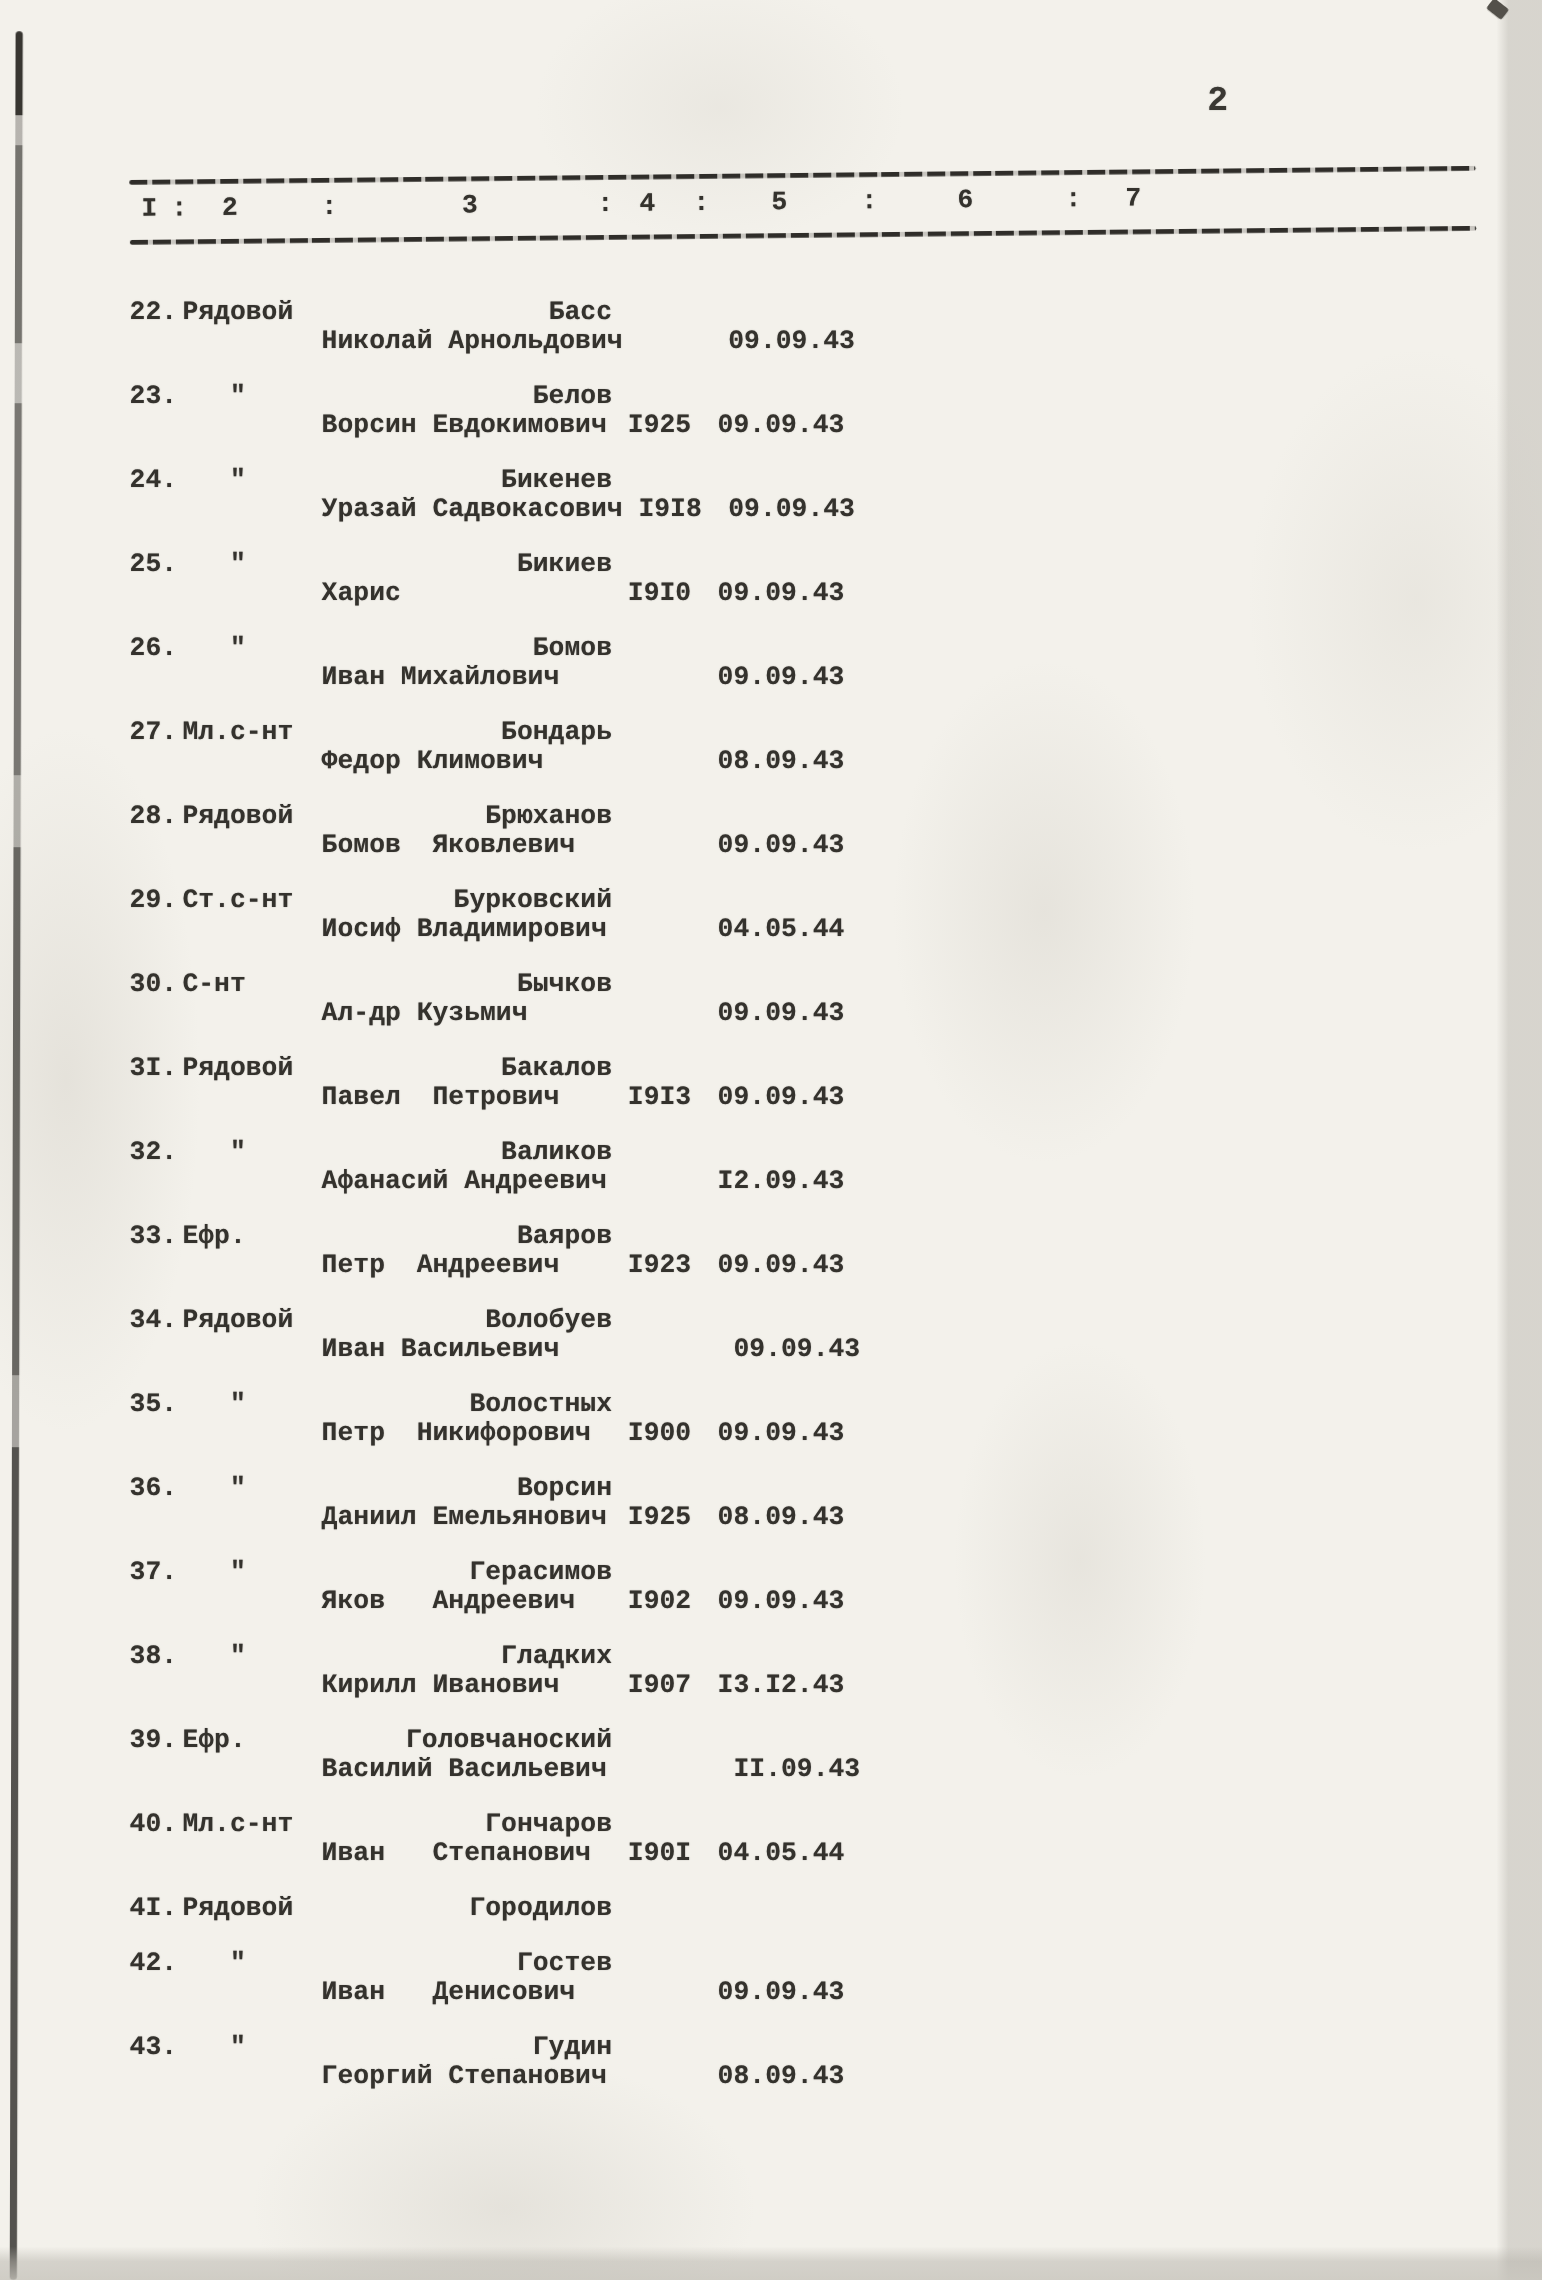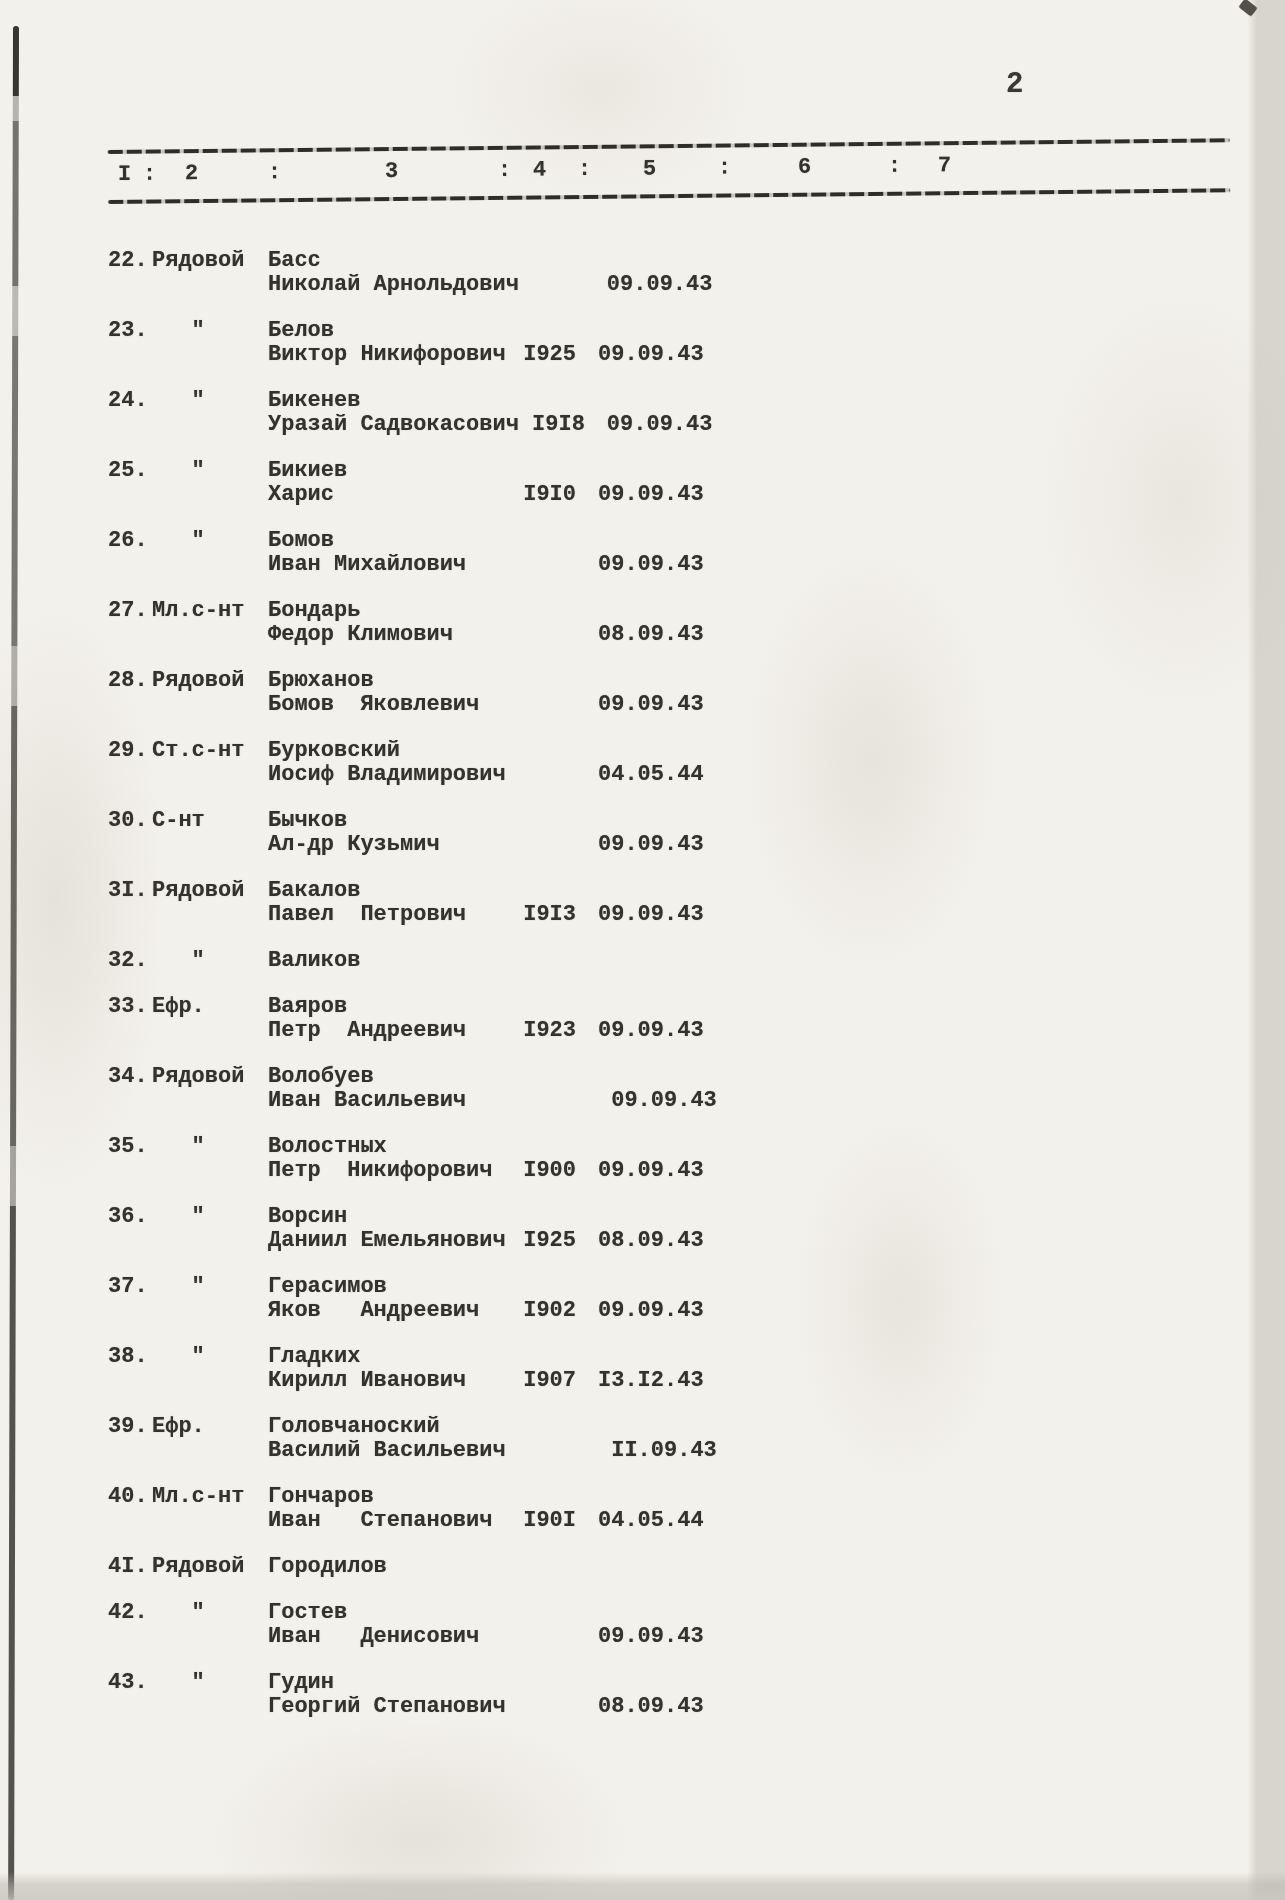--- a/index.html
+++ b/index.html
@@ -72,21 +72,21 @@
   .cells span{ position:absolute; white-space:pre; }
   
   .entries{ position:absolute; left:108px; top:213px; width:1130px;margin-top:36px; }
   .entry{ margin-bottom:22px; font-size:22px; font-weight:700; line-height:24px;
     color:#34322d; text-shadow:0 0 1px rgba(52,50,45,.42);
   }
   .l1,.l2{ display:flex; align-items:flex-start; }
   .l1 span,.l2 span{ white-space:pre; flex:none; }
   .c-num{ width:44px; }
   .c-rank{ width:116px; }
-  .c-surname{ min-width:242px; text-align:left; }
+  .c-surname{ min-width:242px; text-align:right; }
   .c-name{ margin-left:160px; min-width:242px; }
   .c-year{ width:66px; text-align:right; }
   .c-date{ margin-left:22px; }
 </style>
 </head>
 <body>
 
 <div class="scan">
 
   <div class="edge-left"></div>
@@ -130,21 +130,21 @@
       </div>
     </div>
 
     <div class="entry">
       <div class="l1">
         <span class="c-num">23.</span>
         <span class="c-rank">   "</span>
         <span class="c-surname">Белов</span>
       </div>
       <div class="l2">
-        <span class="c-name">Виктор Никифорович</span>
+        <span class="c-name">Ворсин Евдокимович</span>
         <span class="c-year">I925</span>
         <span class="c-date">09.09.43</span>
       </div>
     </div>
 
     <div class="entry">
       <div class="l1">
         <span class="c-num">24.</span>
         <span class="c-rank">   "</span>
         <span class="c-surname">Бикенев</span>
@@ -246,20 +246,25 @@
         <span class="c-date">09.09.43</span>
       </div>
     </div>
 
     <div class="entry">
       <div class="l1">
         <span class="c-num">32.</span>
         <span class="c-rank">   "</span>
         <span class="c-surname">Валиков</span>
       </div>
+      <div class="l2">
+        <span class="c-name">Афанасий Андреевич</span>
+        <span class="c-year"></span>
+        <span class="c-date">I2.09.43</span>
+      </div>
     </div>
 
     <div class="entry">
       <div class="l1">
         <span class="c-num">33.</span>
         <span class="c-rank">Ефр.</span>
         <span class="c-surname">Ваяров</span>
       </div>
       <div class="l2">
         <span class="c-name">Петр  Андреевич</span>

